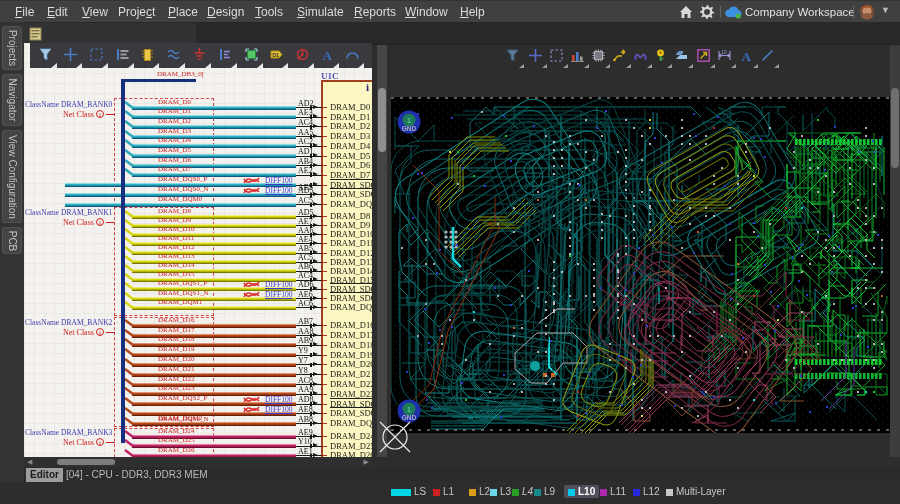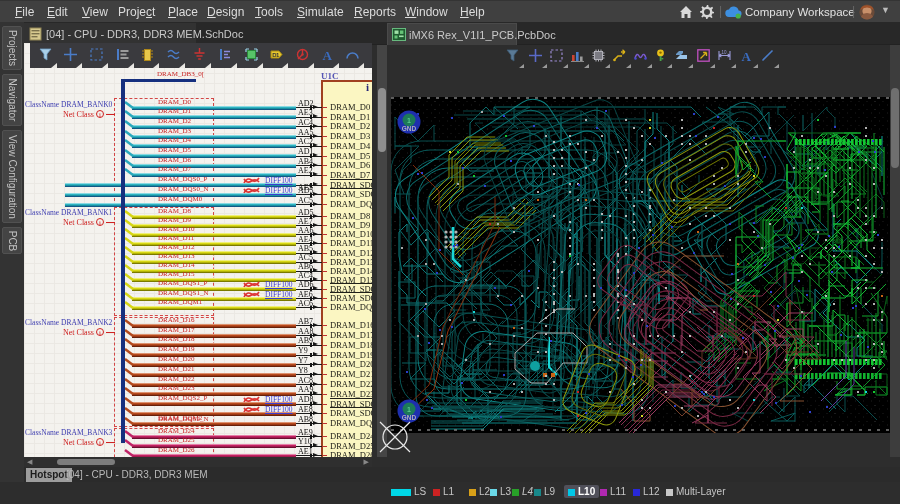--- a/index.html
+++ b/index.html
@@ -96,31 +96,20 @@
 </div>
 
 <div class="abs" id="tabbar">
  <div class="doctab" style="left:24px;width:172px;background:#323232">
    <svg class="abs" style="left:5px;top:4px" width="13" height="14" viewBox="0 0 13 14">
           <rect x="1" y="1" width="11" height="12" fill="#d6c98e" stroke="#8f8455"></rect>
           <rect x="2.5" y="3" width="8" height="1.4" fill="#7a714b"></rect>
           <rect x="2.5" y="6" width="8" height="1.4" fill="#7a714b"></rect>
           <rect x="2.5" y="9" width="6" height="1.4" fill="#7a714b"></rect>
         </svg>
-   <span style="margin-left:22px">[04] - CPU - DDR3, DDR3 MEM.SchDoc</span>
- </div>
- <div class="doctab" style="left:387px;width:130px;background:#3f3f3f;border:1px solid #4a4a4a;border-bottom:none">
-   <svg class="abs" style="left:4px;top:4px" width="14" height="13" viewBox="0 0 14 13">
-          <rect x="0.5" y="0.5" width="13" height="12" fill="#1f5c30" stroke="#67b97e"></rect>
-          <rect x="2.5" y="2.5" width="4" height="3.4" fill="#9fe0a8"></rect>
-          <rect x="8" y="2.5" width="3.4" height="3.4" fill="#66c478"></rect>
-          <rect x="2.5" y="7.5" width="3" height="3" fill="#66c478"></rect>
-          <rect x="7" y="7.5" width="4.6" height="1.6" fill="#9fe0a8"></rect>
-        </svg>
-   <span style="margin-left:21px">iMX6 Rex_V1I1_PCB.PcbDoc</span>
  </div>
 </div>
 
 <div class="abs" id="sidebar"></div>
 <div class="vtab" style="top:26px;height:44px">
       <span>Projects</span>
     </div>
 <div class="vtab" style="top:74px;height:52px">
       <span>Navigator</span>
     </div>
@@ -1700,21 +1689,21 @@
     <div class="abs" id="vthumb"></div>
 <div class="abs" id="hscroll">
       <span style="position:absolute;left:3px;top:1px;color:#888;font-size:7px">◀</span>
       <span style="position:absolute;right:3px;top:1px;color:#888;font-size:7px">▶</span>
     </div>
 <div class="abs" id="hthumb"></div>
 <div class="abs" id="pvscroll"></div>
     <div class="abs" id="pvthumb"></div>
 
 <div class="abs" id="schbottom">
-  <div style="position:absolute;left:2px;top:1px;height:14px;background:#9d9d9d;color:#1c1c1c;font-size:10px;line-height:14px;padding:0 4px;font-weight:bold">Hotspot</div>
+  <div style="position:absolute;left:2px;top:1px;height:14px;background:#9d9d9d;color:#1c1c1c;font-size:10px;line-height:14px;padding:0 4px;font-weight:bold">Editor</div>
   <span style="position:absolute;left:42px;top:1px;color:#b9b9b9;font-size:10px;line-height:14px">[04] - CPU - DDR3, DDR3 MEM</span>
 </div>
 <div class="abs" id="pcbbottom">
       <div class="ltab" style="left:4px;"><span class="sw" style="background:#00d8e8;width:20px"></span><span style="">LS</span></div>
 <div class="ltab" style="left:46px;"><span class="sw" style="background:#cc2222;width:7px"></span><span style="">L1</span></div>
 <div class="ltab" style="left:82px;"><span class="sw" style="background:#d8a018;width:7px"></span><span style="">L2</span></div>
 <div class="ltab" style="left:103px;"><span class="sw" style="background:#6ad8e8;width:7px"></span><span style="">L3</span></div>
 <div class="ltab" style="left:125px;font-style:italic;"><span class="sw" style="background:#28a028;width:7px"></span><span style="">L4</span></div>
 <div class="ltab" style="left:147px;"><span class="sw" style="background:#18888a;width:7px"></span><span style="">L9</span></div>
 <div class="ltab" style="left:177px;background:#50505a;border-radius:2px;padding:0 4px;"><span class="sw" style="background:#00c8e8;width:7px"></span><span style="font-weight:bold;color:#fff;">L10</span></div>

